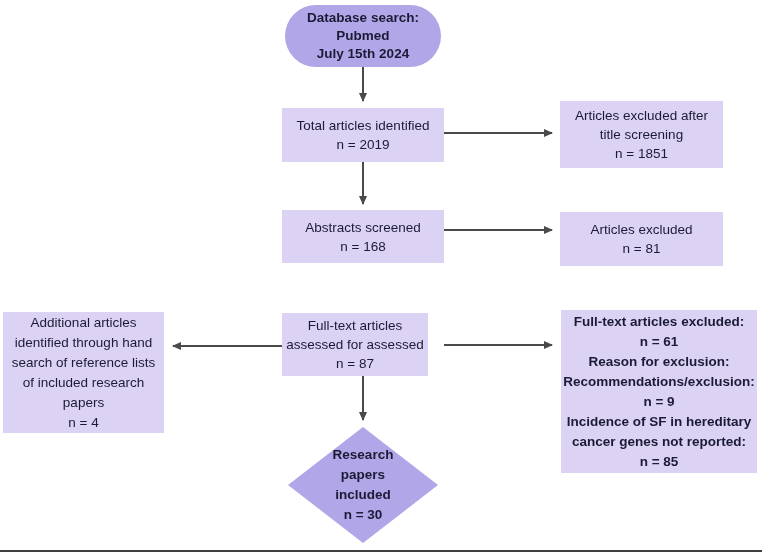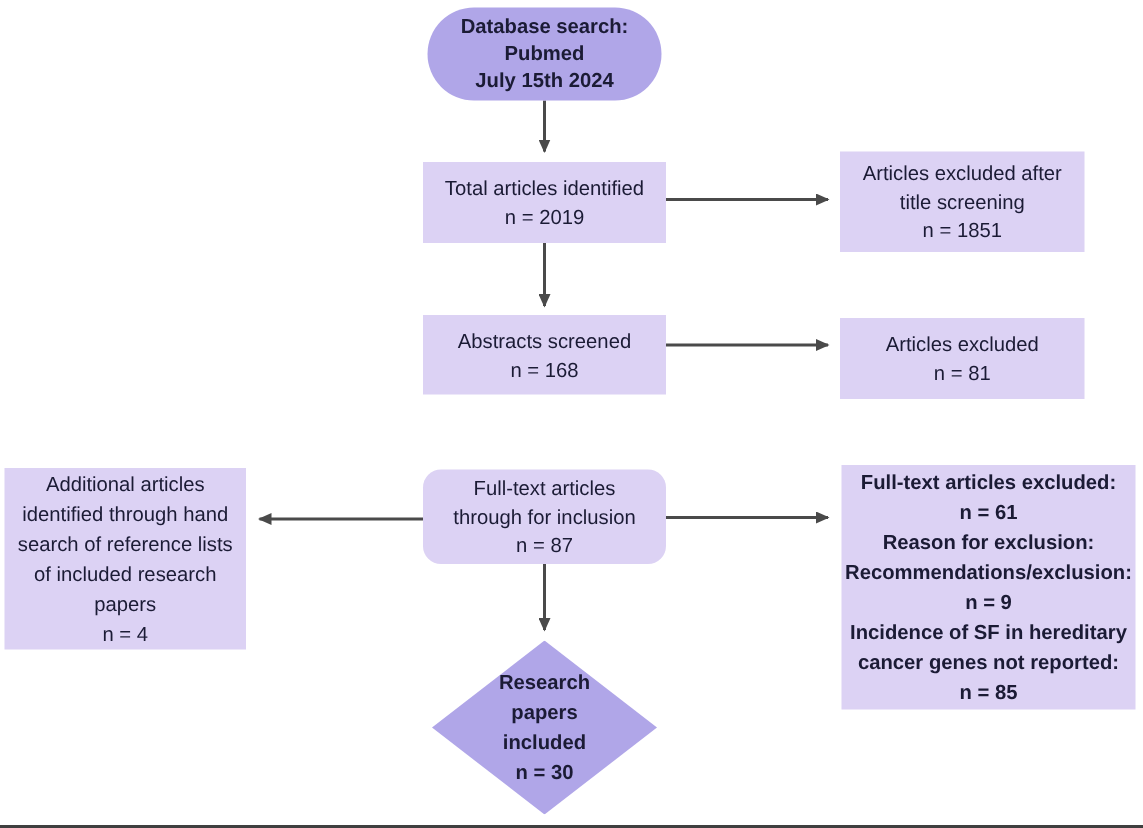--- a/index.html
+++ b/index.html
@@ -78,23 +78,23 @@
   <div class="node light" style="left:282px;top:210px;width:162px;height:53px;justify-content:center;">
     <div>Abstracts screened</div>
     <div>n = 168</div>
   </div>
 
   <div class="node light" style="left:560px;top:212px;width:163px;height:54px;">
     <div>Articles excluded</div>
     <div>n = 81</div>
   </div>
 
-  <div class="node light" style="left:282px;top:313px;width:162px;height:63px;border-radius:12px;">
+  <div class="node light" style="left:282px;top:313px;width:146px;height:63px;">
     <div>Full-text articles</div>
-    <div>through for inclusion</div>
+    <div>assessed for assessed</div>
     <div>n = 87</div>
   </div>
 
   <div class="node light tall" style="left:3px;top:312px;width:161px;height:121px;">
     <div>Additional articles</div>
     <div>identified through hand</div>
     <div>search of reference lists</div>
     <div>of included research</div>
     <div>papers</div>
     <div>n = 4</div>

